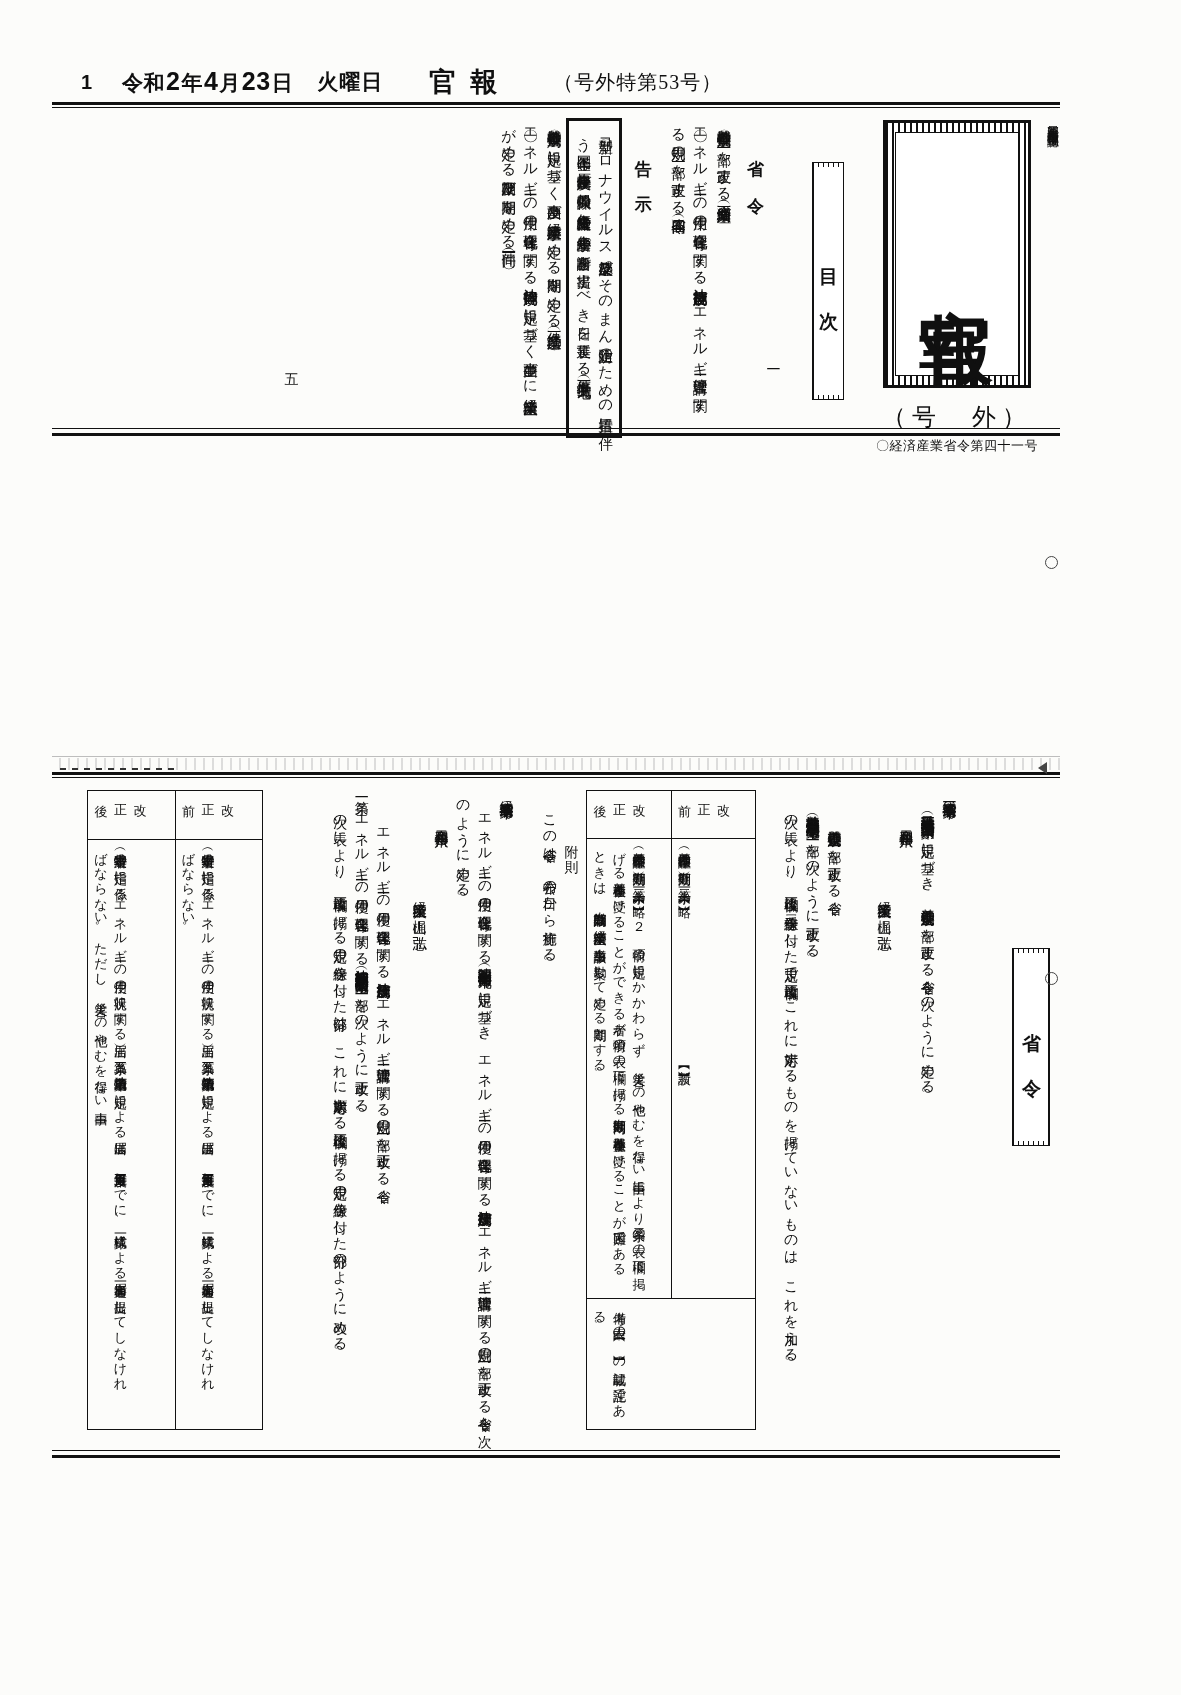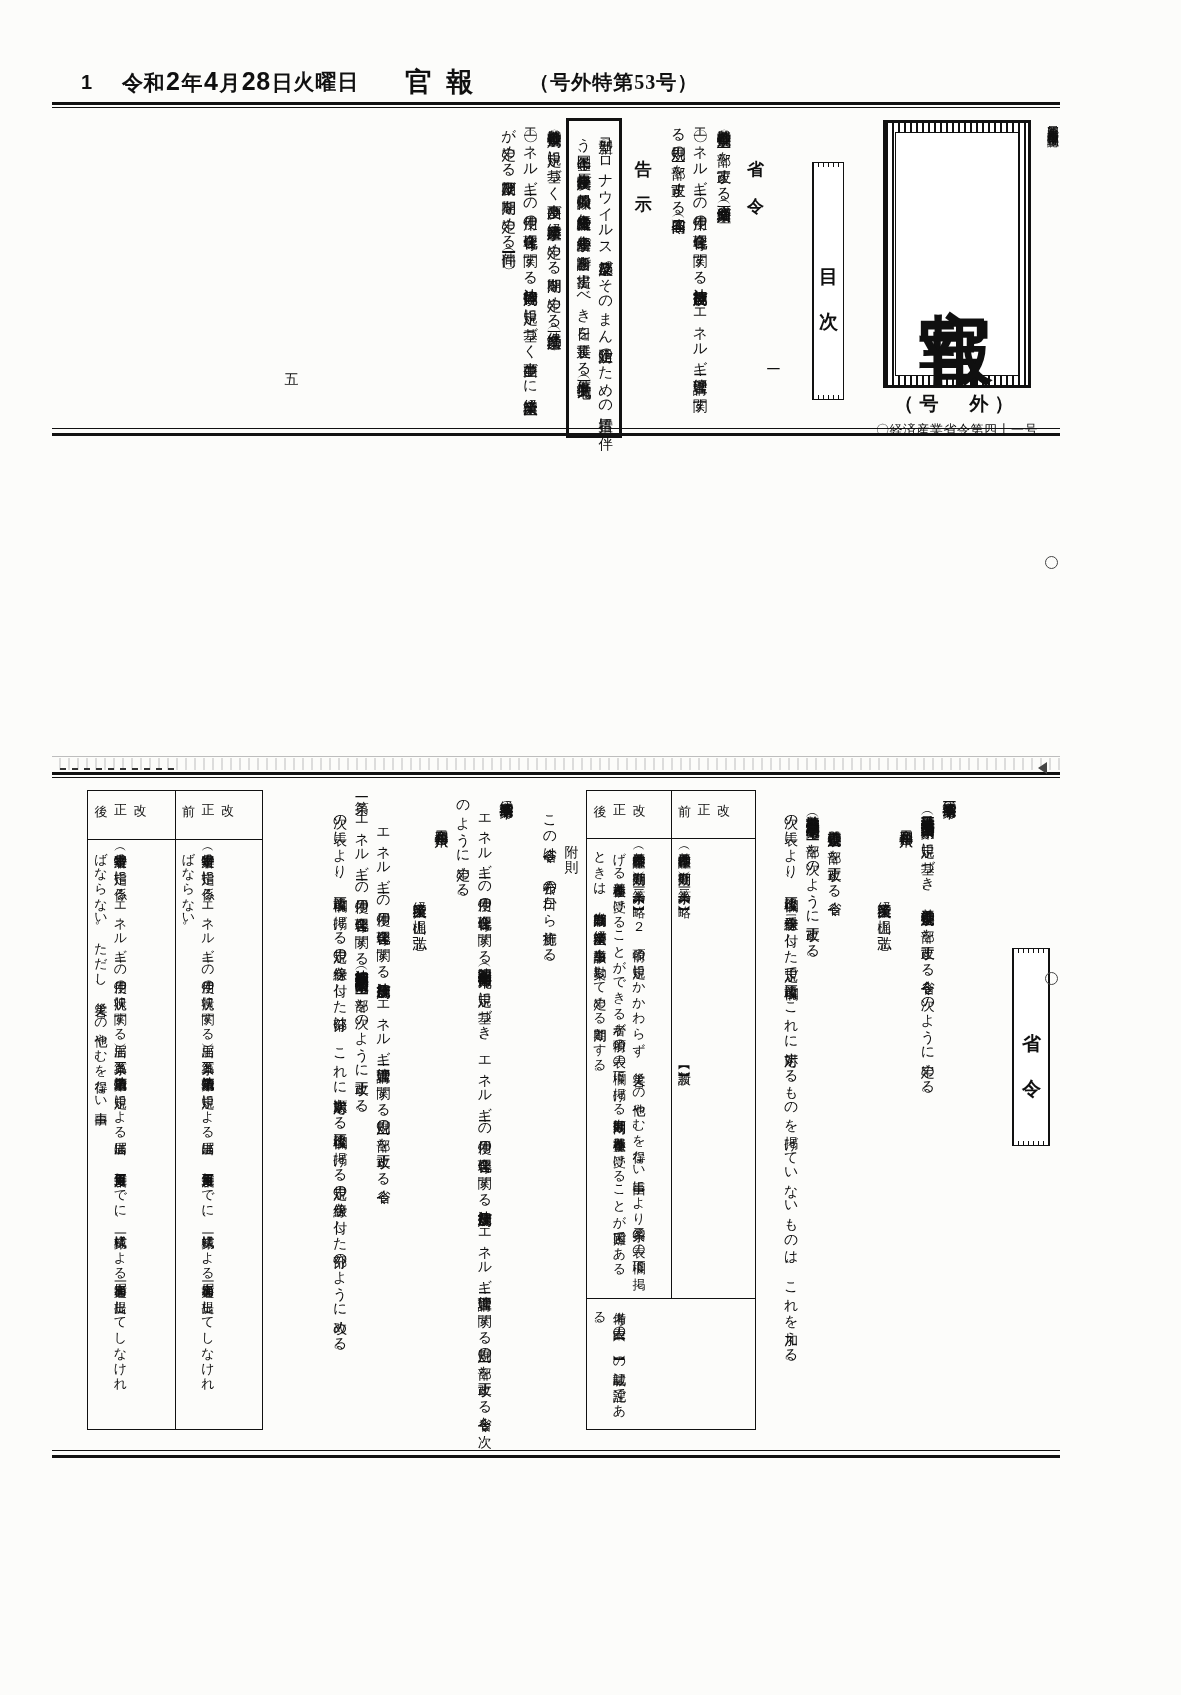--- a/index.html
+++ b/index.html
@@ -60,34 +60,34 @@
     letter-spacing: 0.5px;
     white-space: nowrap;
   }
   .masthead .date .num {
     font-family: "Liberation Sans", sans-serif;
     font-size: 25px;
     font-weight: bold;
     padding: 0 1px;
   }
   .masthead .weekday {
-    margin-left: 0;
+    margin-left: 24px;
     font-weight: bold;
     font-size: 21px;
   }
   .masthead .title-kanpo {
     margin-left: 46px;
     font-weight: bold;
     font-size: 27px;
     letter-spacing: 14px;
   }
   .masthead .issue {
     margin-left: 42px;
     font-size: 20px;
-    font-weight: bold;
+    font-weight: normal;
     white-space: nowrap;
   }
 
   .rule {
     position: absolute;
     background: #111;
   }
   .rule-top-1 { left: 0; top: 40px; width: 1008px; height: 3px; }
   .rule-top-2 { left: 0; top: 45px; width: 1008px; height: 1px; }
   .rule-bot-1 { left: 0; top: 366px; width: 1008px; height: 1px; }
@@ -131,23 +131,23 @@
   .nameplate-box .kanji {
     writing-mode: vertical-rl;
     text-orientation: upright;
     font-family: "DejaVu Serif", serif;
     font-weight: bold;
     font-size: 74px;
     line-height: 1.05;
     letter-spacing: 6px;
   }
   .nameplate-sub {
-    margin-top: 3px;
-    font-size: 19px;
-    font-weight: bold;
+    margin-top: 13px;
+    font-size: 24px;
+    font-weight: normal;
     letter-spacing: 6px;
   }
   .nameplate-org {
     margin-top: 4px;
     font-size: 13px;
     letter-spacing: 0.5px;
   }
 
   .postal-note {
     position: absolute;
@@ -363,21 +363,21 @@
 <body>
 
 <div class="page">
   <div class="scan-tint"></div>
 
   <div class="sheet-top">
 
     <div class="masthead">
       <div class="pageno">1</div>
       <div class="date">
-        <span>令和</span><span class="num">2</span><span>年</span><span class="num">4</span><span>月</span><span class="num">28</span><span>日</span>
+        <span>令和</span><span class="num">2</span><span>年</span><span class="num">4</span><span>月</span><span class="num">23</span><span>日</span>
       </div>
       <div class="weekday">火曜日</div>
       <div class="title-kanpo">官報</div>
       <div class="issue">（号外特第53号）</div>
     </div>
 
     <div class="rule rule-top-1"></div>
     <div class="rule rule-top-2"></div>
     <div class="rule rule-bot-1"></div>
     <div class="rule rule-bot-2"></div>

